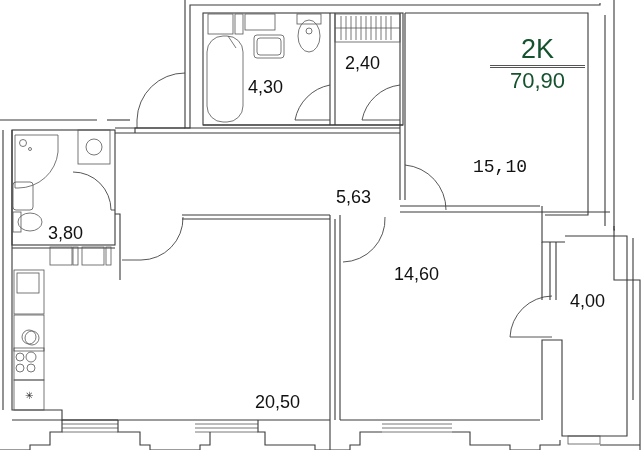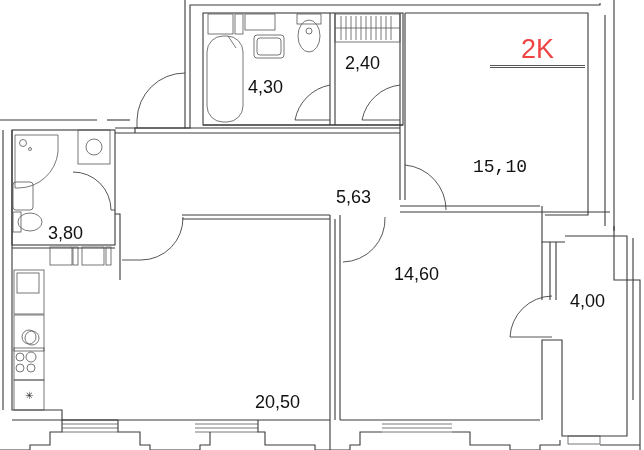--- a/index.html
+++ b/index.html
@@ -2,21 +2,21 @@
 <html><head>
 <meta charset="utf-8">
 <style>
   html, body { margin: 0; padding: 0; background: #ffffff; }
   body { width: 644px; height: 450px; overflow: hidden; position: relative; font-family: "Liberation Sans", sans-serif; }
   #plan { position: absolute; left: 0; top: 0; width: 644px; height: 450px; }
   .w { fill: none; stroke: #3a3a3a; stroke-width: 1.1; }
   .thin { fill: none; stroke: #555; stroke-width: 0.8; }
   .door { fill: none; stroke: #444; stroke-width: 0.9; }
   .lbl { position: absolute; font-family: "Liberation Sans", sans-serif; color: #111; font-size: 18px; line-height: 1; white-space: nowrap; }
-  .badge { position: absolute; left: 490px; top: 34px; width: 95px; text-align: center; color: #ef4444; }
+  .badge { position: absolute; left: 490px; top: 34px; width: 95px; text-align: center; color: #14532d; }
   .badge .type { font-size: 27px; line-height: 30px; }
   .badge .area { font-size: 22px; line-height: 24px; }
   .badge .rule { height: 1px; background: #555; margin: 1px 0; }
 </style>
 </head>
 <body>
 
 <svg id="plan" viewBox="0 0 644 450" xmlns="http://www.w3.org/2000/svg">
 
   <g>
@@ -172,13 +172,14 @@
 <div class="lbl" style="left:336px; top:188px;">5,63</div>
 <div class="lbl" style="left:48px; top:224px;">3,80</div>
 <div class="lbl" style="left:255px; top:393px;">20,50</div>
 <div class="lbl" style="left:394px; top:265px;">14,60</div>
 <div class="lbl" style="left:570px; top:292px;">4,00</div>
 
 <div class="badge">
   <div class="type">2K</div>
   <div class="rule"></div>
   <div class="rule"></div>
+  <div class="area">70,90</div>
 </div>
 
 </body></html>

